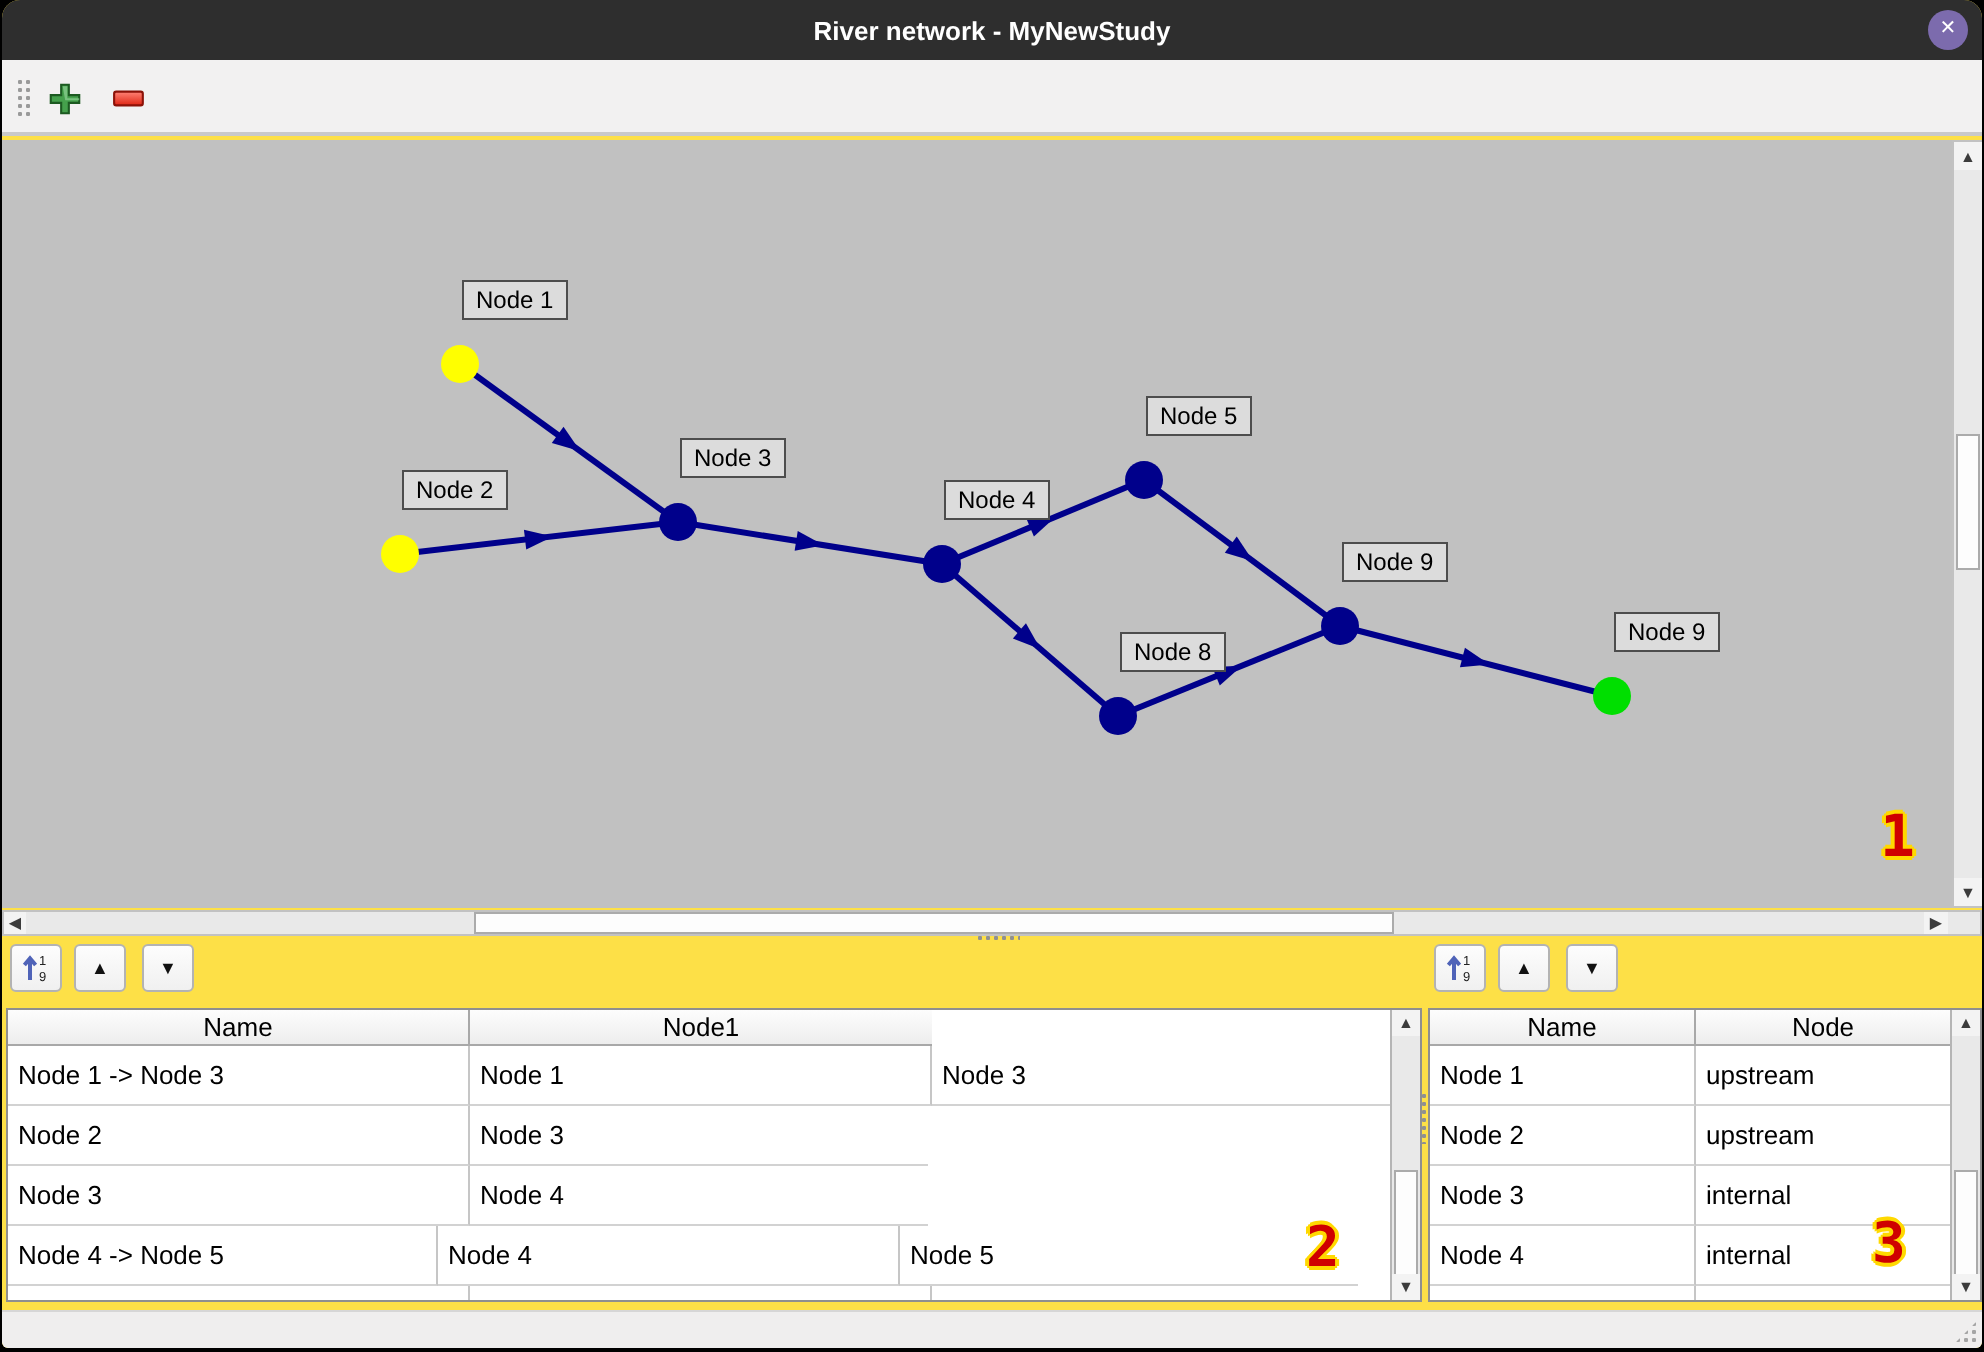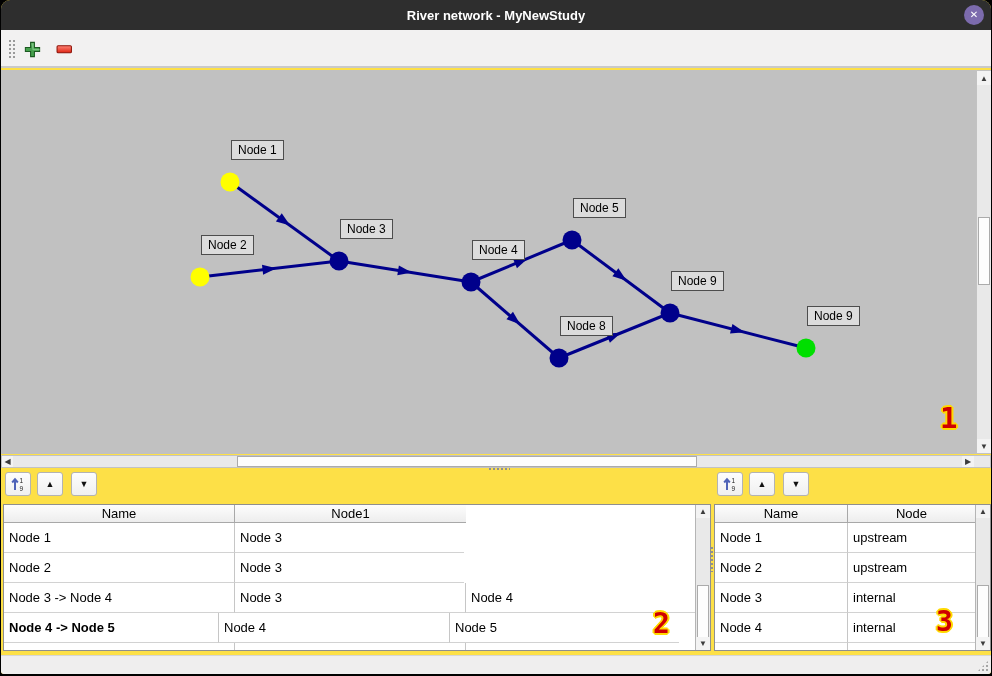--- a/index.html
+++ b/index.html
@@ -164,34 +164,34 @@
     </div>
     <div class="mini-btn" style="left:34px; top:1px;">▲</div>
     <div class="mini-btn" style="left:68px; top:1px;">▼</div>
     <div class="tbl" style="left:0; top:33px; width:708px; height:147px;">
       <div class="tbl-main" id="links-table-main">
           <div class="t-head">
             <div class="t-hcell" style="width: 231px;">Name</div>
             <div class="t-hcell" style="width: 231px;">Node1</div>
           </div>
           <div class="t-row">
+            <div class="t-cell" style="width: 231px;">Node 1 -&gt; Node 3</div>
             <div class="t-cell" style="width: 231px;">Node 1</div>
             <div class="t-cell" style="width: 229px;">Node 3</div>
           </div>
           <div class="t-row">
             <div class="t-cell" style="width: 231px;">Node 2</div>
             <div class="t-cell" style="width: 229px;">Node 3</div>
           </div>
           <div class="t-row">
-            <div class="t-cell" style="width: 231px;">Node 3 -&gt; Node 4</div>
             <div class="t-cell" style="width: 231px;">Node 3</div>
             <div class="t-cell" style="width: 229px;">Node 4</div>
           </div>
           <div class="t-row">
-            <div class="t-cell" style="width: 215px; font-weight: bold;">Node 4 -&gt; Node 5</div>
+            <div class="t-cell" style="width: 215px;">Node 4 -&gt; Node 5</div>
             <div class="t-cell" style="width: 231px;">Node 4</div>
             <div class="t-cell" style="width: 229px;">Node 5</div>
           </div>
           <div class="t-row partial">
             <div class="t-cell" style="width: 231px;"></div>
             <div class="t-cell" style="width: 231px;"></div>
             <div class="t-cell" style="width: 229px;"></div>
           </div>
         </div>
       <div class="tbl-scroll">

